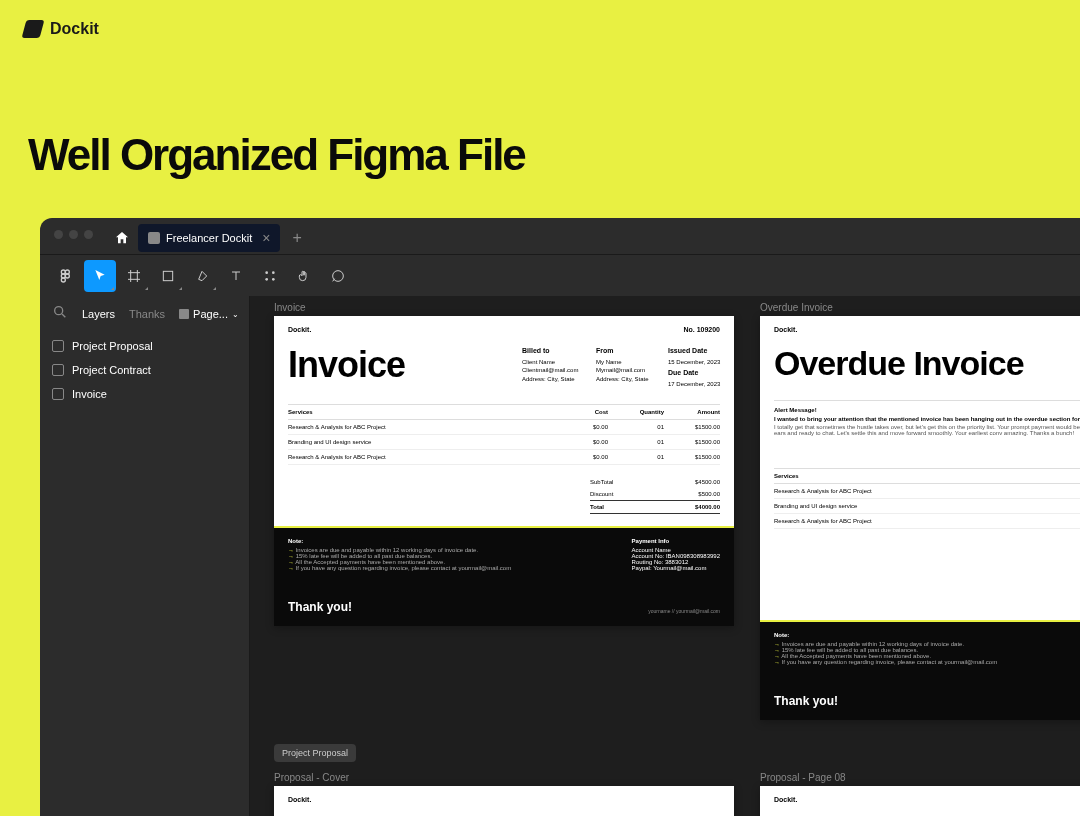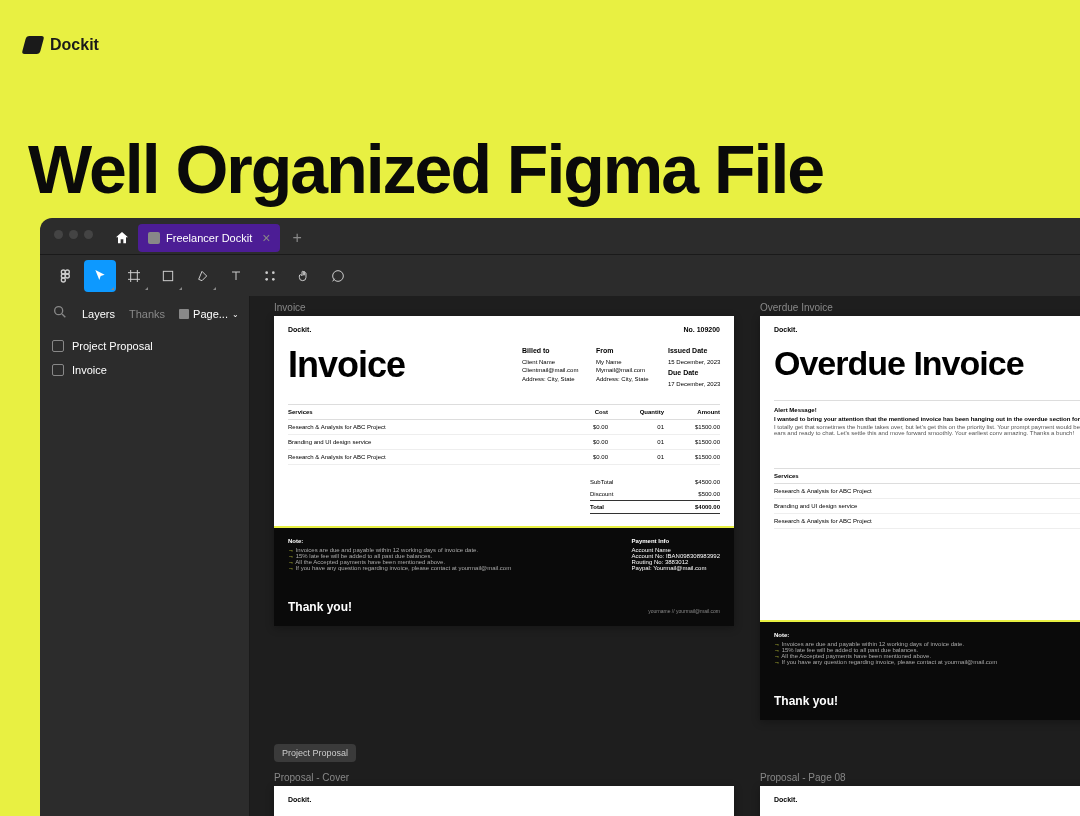--- a/index.html
+++ b/index.html
@@ -1,26 +1,26 @@
 <!DOCTYPE html>
 <html><head>
 <meta charset="utf-8">
 <style>
 *{margin:0;padding:0;box-sizing:border-box;font-family:-apple-system,BlinkMacSystemFont,'Segoe UI',sans-serif}
 body{width:1080px;height:816px;background:#E8F042;overflow:hidden;position:relative}
-.brand{position:absolute;top:36px;left:24px;display:flex;align-items:flex-start;gap:8px}
+.brand{position:absolute;top:20px;left:24px;display:flex;align-items:flex-start;gap:8px}
 .brand-icon{width:18px;height:18px;background:#1a1a1a;transform:skewX(-15deg);border-radius:3px}
 .brand-text{font-weight:600;font-size:16px;color:#1a1a1a}
-.headline{position:absolute;top:130px;left:28px;font-size:68px;font-weight:800;color:#0a0a0a;letter-spacing:-2px}
+.headline{position:absolute;top:130px;left:28px;font-size:44px;font-weight:800;color:#0a0a0a;letter-spacing:-2px}
 .figma-window{position:absolute;top:218px;left:40px;width:1080px;height:598px;background:#2c2c2c;border-radius:12px 0 0 0;overflow:hidden}
 .traffic-lights{display:flex;gap:6px;padding:12px 14px;align-items:center}
 .tl{width:9px;height:9px;border-radius:50%;background:#444}
 .tabbar{position:absolute;top:6px;left:70px;display:flex;align-items:center;gap:4px}
 .home-btn{width:24px;height:24px;display:flex;align-items:center;justify-content:center;color:#fff}
-.tab{display:flex;align-items:center;gap:6px;padding:6px 10px;background:#4c1d95;border-radius:4px;color:#fff;font-size:11px}
+.tab{display:flex;align-items:center;gap:6px;padding:6px 10px;background:#0f172a;border-radius:4px;color:#fff;font-size:11px}
 .tab-icon{width:12px;height:12px;background:#888;border-radius:2px}
 .tab-close{color:#888;font-size:14px;margin-left:4px}
 .tab-add{color:#888;font-size:16px;padding:0 8px}
 .toolbar{position:absolute;top:36px;left:0;right:0;height:42px;background:#2c2c2c;display:flex;align-items:center;padding:0 10px;gap:2px;border-top:1px solid #1a1a1a}
 .tool{width:32px;height:32px;display:flex;align-items:center;justify-content:center;color:#ccc;border-radius:4px;position:relative}
 .tool.active{background:#0d99ff;color:#fff}
 .tool-chevron{position:absolute;bottom:2px;right:2px;width:0;height:0;border-left:3px solid transparent;border-bottom:3px solid #888}
 .sidebar{position:absolute;top:78px;left:0;width:210px;bottom:0;background:#2c2c2c;border-right:1px solid #1a1a1a}
 .side-tabs{display:flex;align-items:flex-end;padding:8px 12px;gap:14px;font-size:11px;color:#888}
 .side-tab{display:flex;align-items:center;gap:4px}
@@ -179,20 +179,24 @@
         <span style="font-size:8px">⌄</span>
       </div>
     </div>
     <div class="layer-list">
       <div class="layer-item">
           <div class="layer-icon"></div>
           <span>Project Proposal</span>
         </div>
       <div class="layer-item">
           <div class="layer-icon"></div>
+          <span>Project Contract</span>
+        </div>
+      <div class="layer-item">
+          <div class="layer-icon"></div>
           <span>Invoice</span>
         </div>
     </div>
   </div>
 
   <div class="canvas">
     <div class="frame-label" style="top:6px;left:24px">Invoice</div>
     <div class="frame inv-frame">
       <div class="inv-logo">Dockit.</div>
       <div class="inv-no">No. 109200</div>

